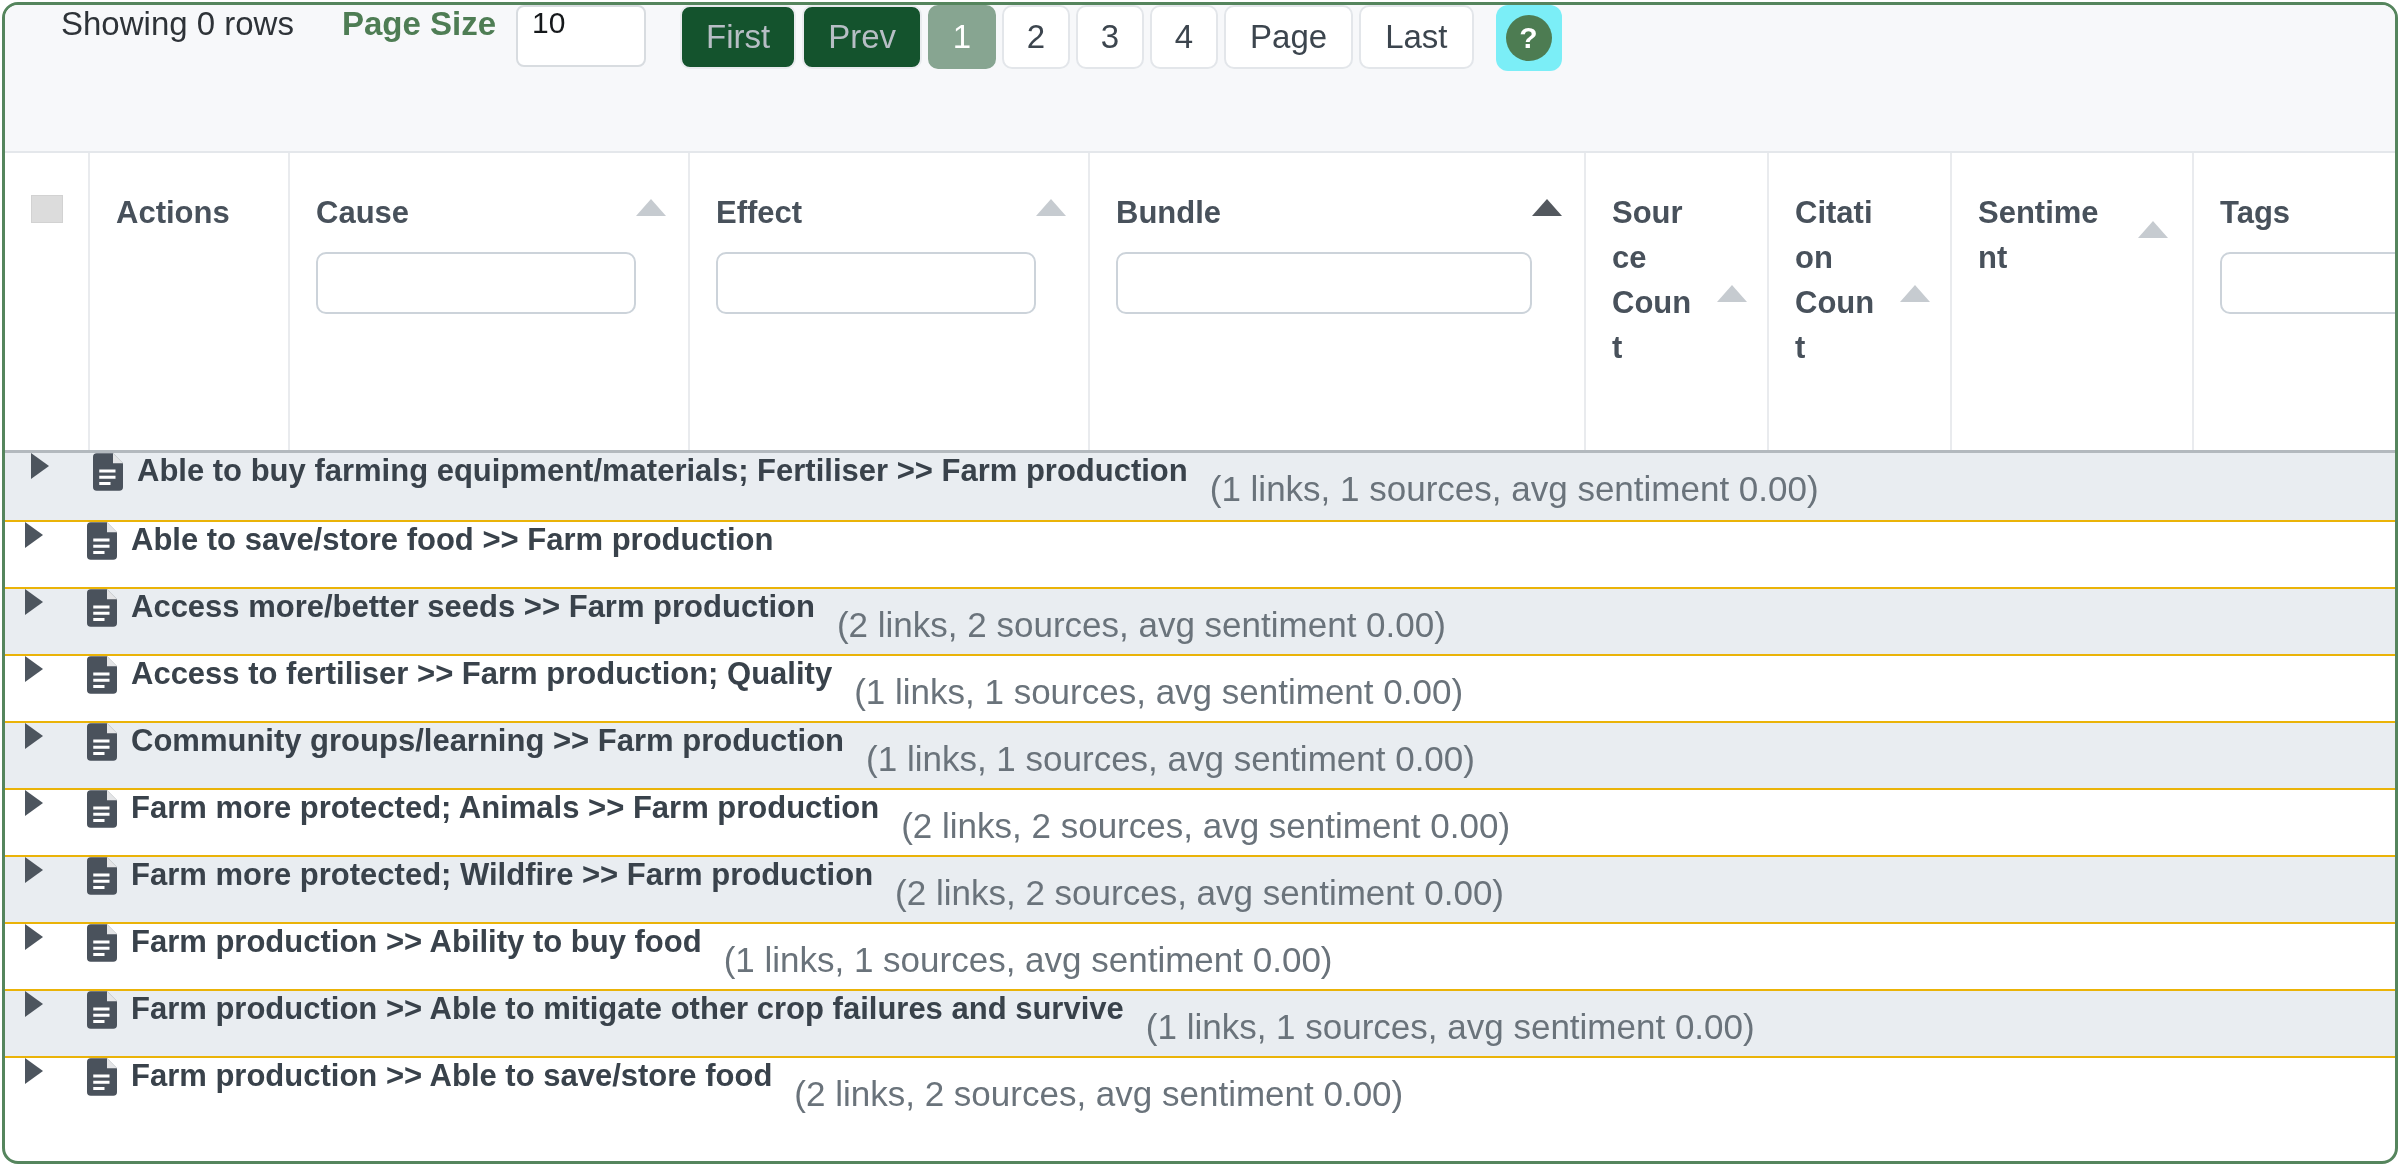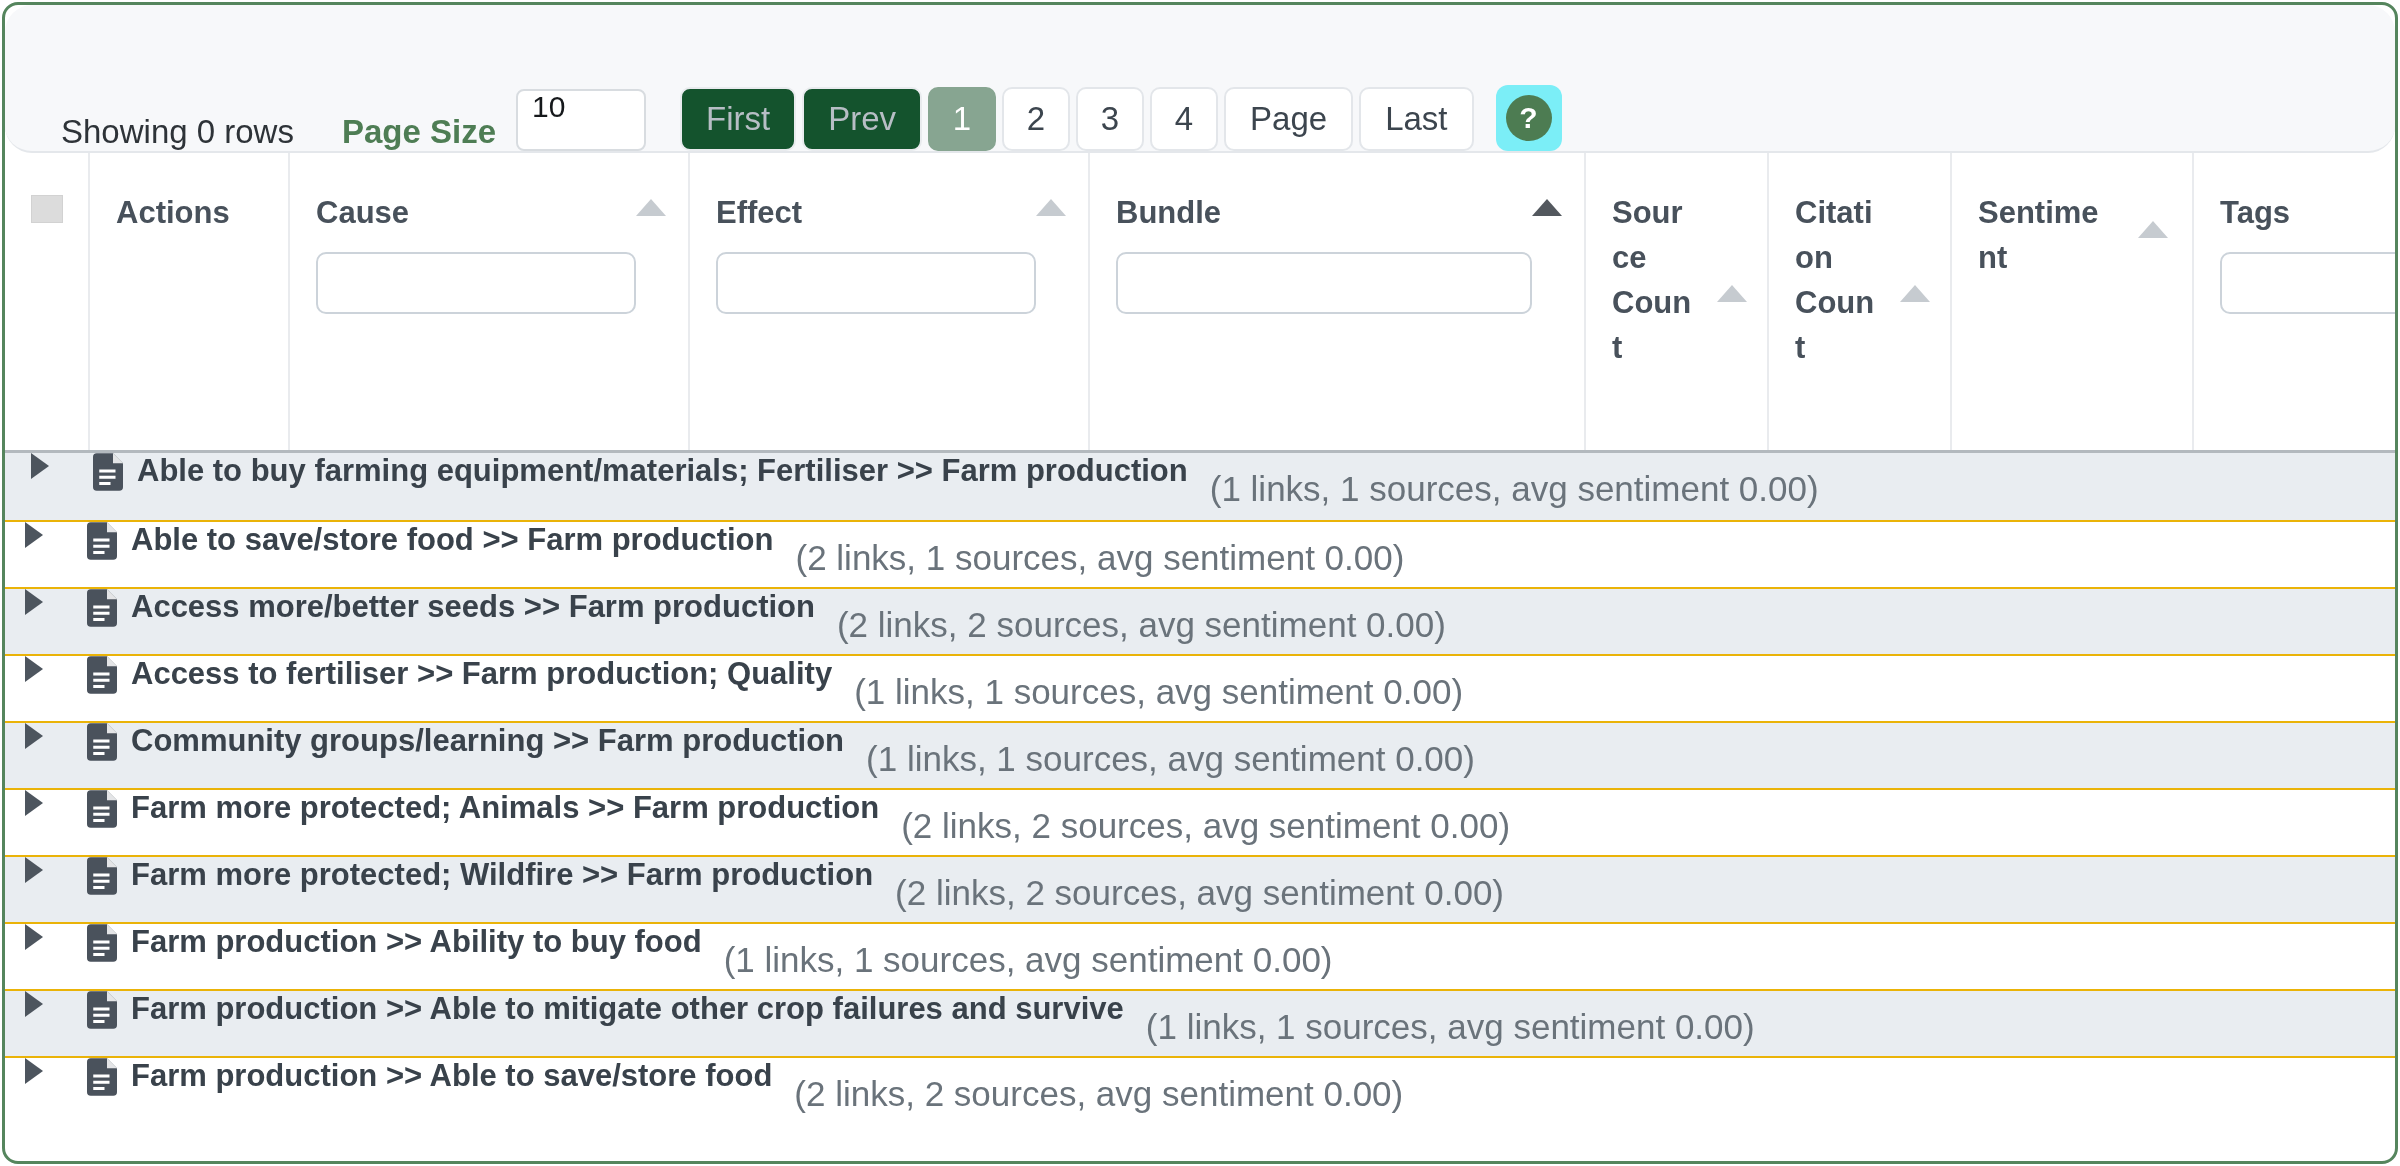--- a/index.html
+++ b/index.html
@@ -6,21 +6,21 @@
   html,body { width: 2400px; height: 1166px; background:#ffffff; font-family:"Liberation Sans", sans-serif; }
 
   .frame {
     position:absolute; left:2px; top:2px; width:2396px; height:1162px;
     border:3px solid #55855d; border-radius:16px; overflow:hidden; background:#ffffff;
   }
 
   
   .toolbar {
     height:148px; background:#f7f8fa; border-bottom:2px solid #e4e7eb;
-    display:flex; align-items:flex-end; padding-left:56px;border-radius:27px;
+    display:flex; align-items:flex-start; padding-left:56px;
   }
   .showing { font-size:33px; color:#2e3338; }
   .page-size-label { font-size:33px; font-weight:bold; color:#4e7d54; margin-left:48px; }
   .page-size-input {
     width:130px; height:62px; margin-left:20px; border:2px solid #d8dce0; border-radius:8px;
     font-size:30px; font-family:"Liberation Sans", sans-serif; color:#15181b;
     padding:2px 14px 28px 14px; outline:none; background:#ffffff;
   }
   .pagination { display:flex; gap:6px; margin-left:34px; }
   .pg-btn {
@@ -167,21 +167,20 @@
     <div class="grow">
       <div class="caret"></div>
       <svg class="doc-icon" width="30" height="38" viewBox="0 0 24 30">
           <path d="M3 0 h13 l8 8 v19 a3 3 0 0 1 -3 3 H3 a3 3 0 0 1 -3 -3 V3 a3 3 0 0 1 3 -3 z" fill="#4a525c"></path>
           <path d="M16 0 l8 8 h-8 z" fill="#ffffff" opacity="0.85"></path>
           <rect x="5" y="13" width="13" height="2.4" fill="#fff"></rect>
           <rect x="5" y="18" width="13" height="2.4" fill="#fff"></rect>
           <rect x="5" y="23" width="9" height="2.4" fill="#fff"></rect>
         </svg>
       <span class="row-title">Able to save/store food &gt;&gt; Farm production</span>
-      <span class="row-meta">(2 links, 1 sources, avg sentiment 0.00)</span>
     </div>
 
     <div class="grow alt">
       <div class="caret"></div>
       <svg class="doc-icon" width="30" height="38" viewBox="0 0 24 30">
           <path d="M3 0 h13 l8 8 v19 a3 3 0 0 1 -3 3 H3 a3 3 0 0 1 -3 -3 V3 a3 3 0 0 1 3 -3 z" fill="#4a525c"></path>
           <path d="M16 0 l8 8 h-8 z" fill="#ffffff" opacity="0.85"></path>
           <rect x="5" y="13" width="13" height="2.4" fill="#fff"></rect>
           <rect x="5" y="18" width="13" height="2.4" fill="#fff"></rect>
           <rect x="5" y="23" width="9" height="2.4" fill="#fff"></rect>

